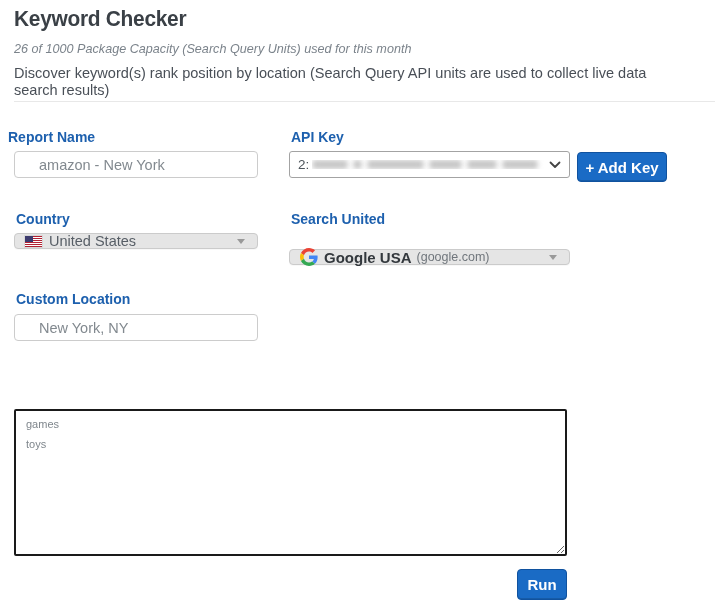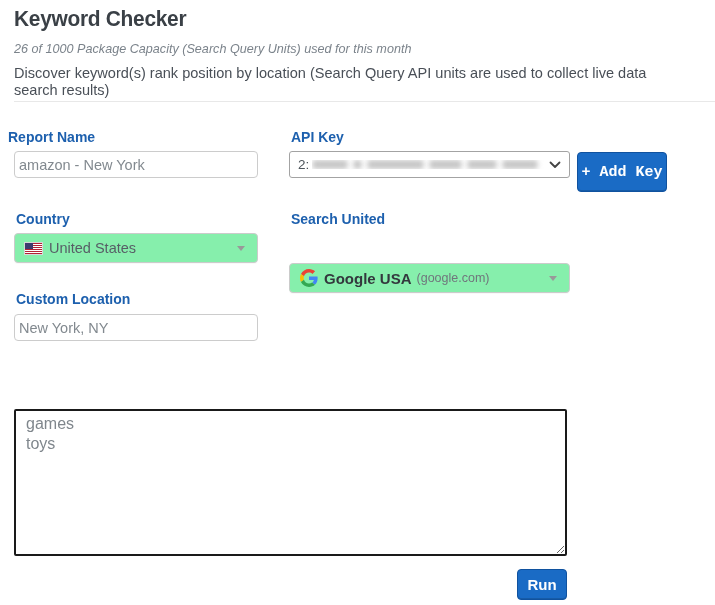--- a/index.html
+++ b/index.html
@@ -18,67 +18,67 @@
   .usage-note{left:14px;top:41px;font-size:13px;font-style:italic;color:#7b838b;
     transform:scaleX(.97);transform-origin:left center;}
   .description{left:14px;top:64px;font-size:15px;color:#494f57;
     transform:scaleX(.97);transform-origin:left center;}
   .divider{left:14px;top:101px;width:701px;height:0;border-top:1px solid #e8e8e8;}
 
   .field-label{font-size:14px;font-weight:700;color:var(--label-blue);}
   .hint{font-size:14px;font-weight:400;font-style:italic;color:#9aa0a6;}
 
   .text-input{height:27px;border:1px solid #cccccc;border-radius:4px;background:#fff;
-    padding:0 4px;font-size:14.5px;color:#82898f;width:244px;outline:none;
+    padding:0 24px;font-size:14.5px;color:#82898f;width:244px;outline:none;
     font-family:"Liberation Sans","DejaVu Sans",sans-serif;}
 
   
   .native-select{width:281px;height:27px;border:1px solid #a3a3a3;border-radius:3px;
     background:#fff;display:flex;align-items:center;padding:0 8px;cursor:pointer;}
   .api-prefix{font-size:13.5px;color:#4e555b;flex:none;}
   .redacted{display:flex;align-items:center;margin-left:3px;flex:1;overflow:hidden;}
   .blurbar{height:9px;background:#c7c7c7;border-radius:4px;filter:blur(2.5px);
     margin-right:5px;flex:none;}
   .blurbar:nth-child(1){width:36px;}
   .blurbar:nth-child(2){width:9px;}
   .blurbar:nth-child(3){width:57px;}
   .blurbar:nth-child(4){width:33px;}
   .blurbar:nth-child(5){width:30px;}
   .blurbar:nth-child(6){width:36px;}
   .chev{flex:none;margin-left:auto;}
 
   
-  .fancy-select{width:244px;height:30px;border:1px solid #cbcbcb;border-radius:4px;
-    background:#86efac;display:flex;align-items:center;padding:0 10px;cursor:pointer;
+  .fancy-select{width:244px;height:16px;border:1px solid #cbcbcb;border-radius:4px;
+    background:#e5e5e5;display:flex;align-items:center;padding:0 10px;cursor:pointer;
     position:relative;box-shadow:0 1px 1px rgba(0,0,0,.03);}
   .fancy-select .caret{position:absolute;right:12px;top:50%;margin-top:-2px;width:0;height:0;
     border-left:4px solid transparent;border-right:4px solid transparent;
     border-top:5px solid #999;}
   .country-value{font-size:14.5px;color:#575e66;margin-left:7px;}
   .engine-value{font-size:15px;font-weight:700;color:#33383d;margin-left:6px;}
   .engine-domain{font-size:12.5px;color:#70767c;margin-left:5px;}
 
   
   .us-flag{width:17px;height:11px;flex:none;position:relative;
     background:repeating-linear-gradient(#b22234 0,#b22234 1px,#fff 1px,#fff 2px);
     background-size:100% 11px;outline:1px solid #d7d7d7;}
   .us-flag::before{content:"";position:absolute;left:0;top:0;width:8px;height:6px;
     background:#3c3b6e;}
 
   .btn{background:var(--button-blue);border:1px solid var(--button-border);
     border-radius:4px;color:#fff;font-weight:700;font-size:15px;
     display:flex;align-items:center;justify-content:center;cursor:pointer;
     font-family:"Liberation Sans","DejaVu Sans",sans-serif;
     box-shadow:inset 0 -1px 0 rgba(0,0,0,.15);}
-  .addkey-btn{left:577px;top:152px;width:90px;height:40px;font-family:Liberation Mono, monospace;}
+  .addkey-btn{left:577px;top:152px;width:90px;height:30px;}
   .run-btn{left:517px;top:569px;width:50px;height:31px;}
 
   .keywords-textarea{left:14px;top:409px;width:553px;height:147px;
     border:2px solid #1a1a1a;border-radius:2px;padding:3px 10px;
-    font-size:16px;line-height:20px;color:#7f868c;resize:both;outline:none;
+    font-size:11px;line-height:20px;color:#7f868c;resize:both;outline:none;
     font-family:"Liberation Sans","DejaVu Sans",sans-serif;overflow:auto;}
 
   .ggl{width:18px;height:18px;flex:none;}
 </style>
 </head>
 <body>
 
 <div class="abs page-title">Keyword Checker</div>
 <div class="abs usage-note">26 of 1000 Package Capacity (Search Query Units) used for this month</div>
 <div class="abs description">Discover keyword(s) rank position by location (Search Query API units are used to collect live data search results)</div>

